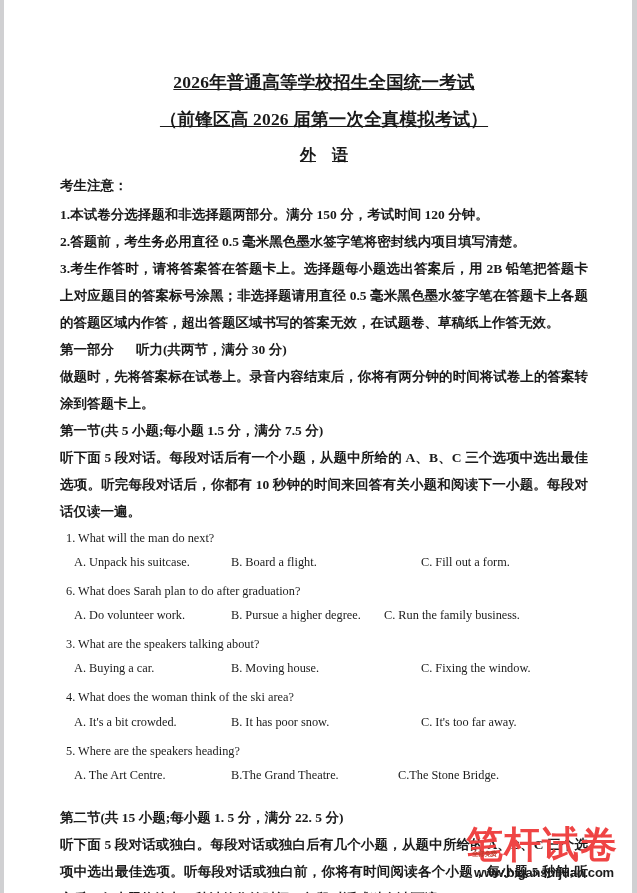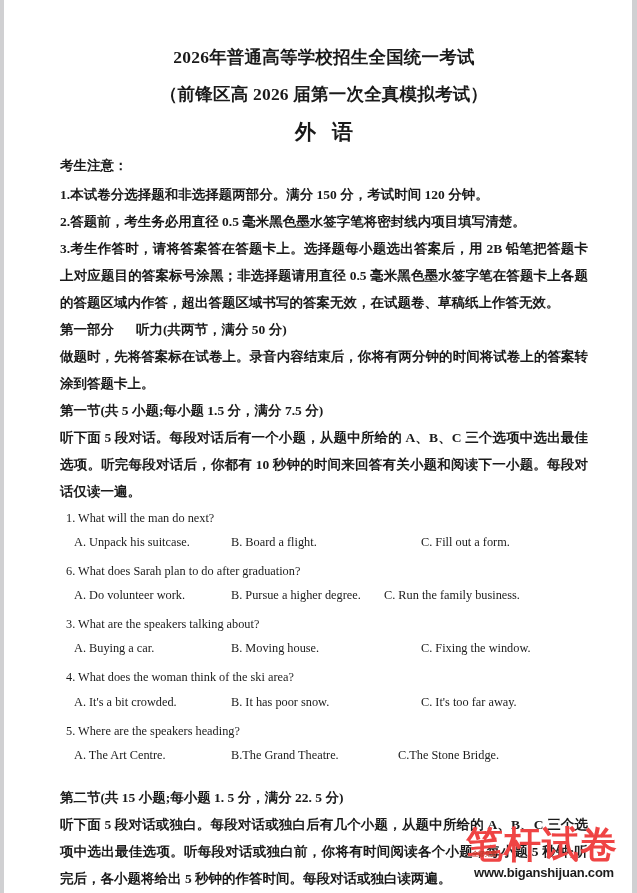--- a/index.html
+++ b/index.html
@@ -24,39 +24,39 @@
     background: #fff;
   }
   .content {
     position: absolute;
     left: 56px;
     top: 0;
     width: 528px;
   }
 
   
-  .title-block { padding-top: 49px; }
+  .title-block { padding-top: 74px; text-decoration: underline; }
   .doc-title {
     font-size: 17.5px;
     font-weight: bold;
     text-align: center;
     letter-spacing: 0.2px;
     line-height: 1.0;
     margin-bottom: 19px;
   }
   .doc-subtitle {
     font-size: 17.5px;
     font-weight: bold;
     text-align: center;
     letter-spacing: 0.2px;
     line-height: 1.0;
     margin-bottom: 19px;
   }
   .doc-paper-name {
-    font-size: 21px;
+    font-size: 16px;
     font-weight: bold;
     text-align: center;
     line-height: 1.0;
     margin-bottom: 16px;
   }
   .doc-paper-name .gap { display: inline-block; width: 16px; }
 
   
   .notice-head {
     font-size: 13.5px;
@@ -164,21 +164,21 @@
       <div class="doc-title">2026年普通高等学校招生全国统一考试</div>
       <div class="doc-subtitle">（前锋区高 2026 届第一次全真模拟考试）</div>
       <div class="doc-paper-name"><span>外</span><span class="gap"></span><span>语</span></div>
     </div>
 
     <div class="notice-head">考生注意：</div>
     <p class="para">1.本试卷分选择题和非选择题两部分。满分 150 分，考试时间 120 分钟。</p>
     <p class="para">2.答题前，考生务必用直径 0.5 毫米黑色墨水签字笔将密封线内项目填写清楚。</p>
     <p class="para">3.考生作答时，请将答案答在答题卡上。选择题每小题选出答案后，用 2B 铅笔把答题卡上对应题目的答案标号涂黑；非选择题请用直径 0.5 毫米黑色墨水签字笔在答题卡上各题的答题区域内作答，超出答题区域书写的答案无效，在试题卷、草稿纸上作答无效。</p>
 
-    <div class="section-head"><span>第一部分</span><span class="sp"></span><span>听力(共两节，满分 50 分)</span></div>
+    <div class="section-head"><span>第一部分</span><span class="sp"></span><span>听力(共两节，满分 30 分)</span></div>
     <p class="para">做题时，先将答案标在试卷上。录音内容结束后，你将有两分钟的时间将试卷上的答案转涂到答题卡上。</p>
 
     <div class="section-head">第一节(共 5 小题;每小题 1.5 分，满分 7.5 分)</div>
     <p class="para">听下面 5 段对话。每段对话后有一个小题，从题中所给的 A、B、C 三个选项中选出最佳选项。听完每段对话后，你都有 10 秒钟的时间来回答有关小题和阅读下一小题。每段对话仅读一遍。</p>
 
     <div class="questions">
 
       <div class="q-stem">1. What will the man do next?</div>
       <div class="q-options">
         <span class="opt-a">A. Unpack his suitcase.</span>

